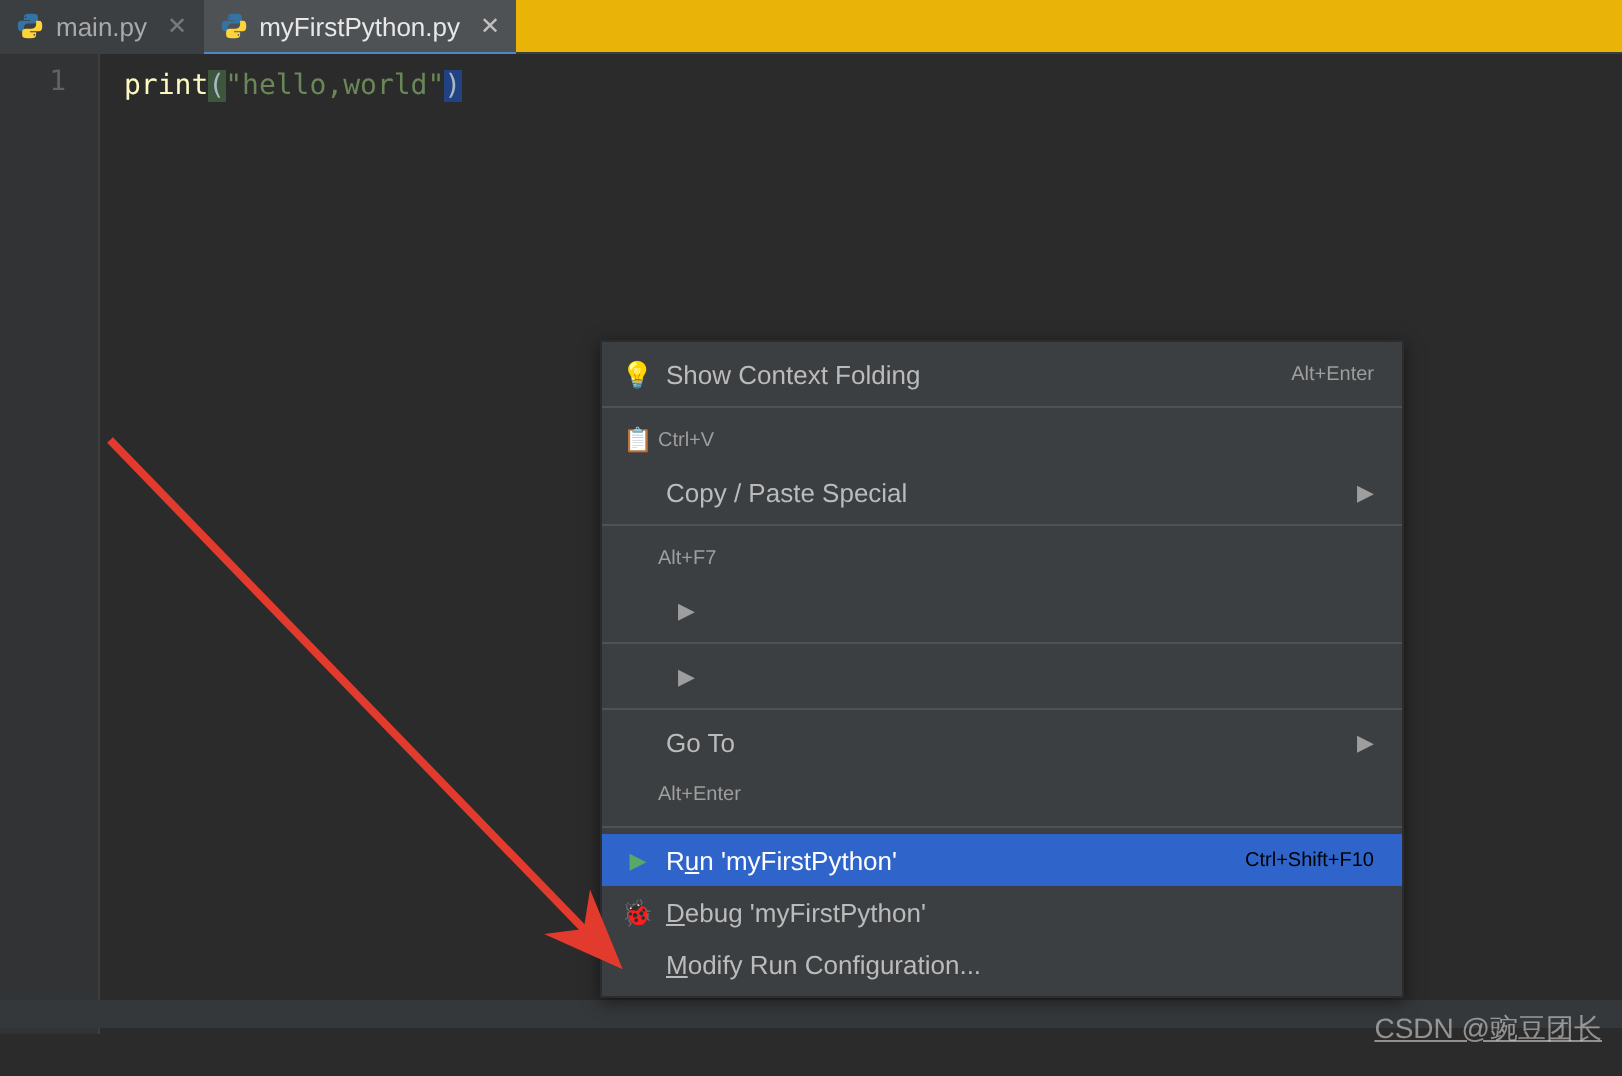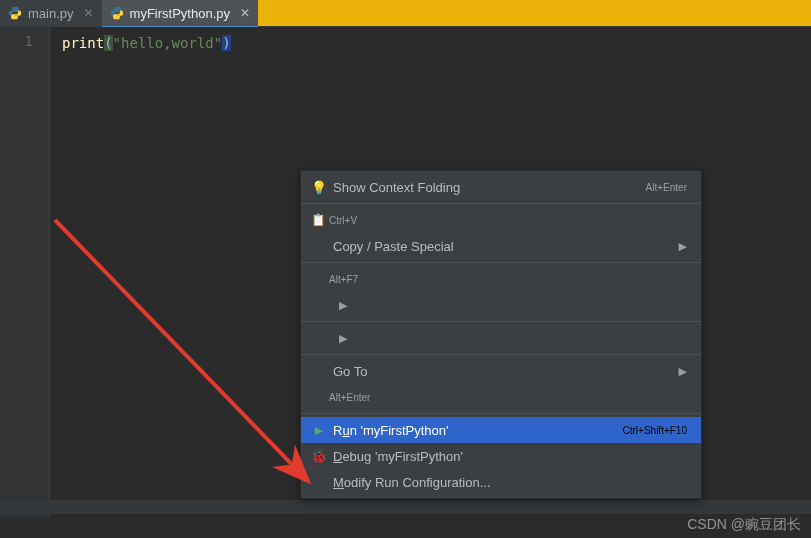--- a/index.html
+++ b/index.html
@@ -153,25 +153,26 @@
     top: 210px;
     width: 290px;
     height: 300px;
     pointer-events: none;
     z-index: 60;
   }
   
   .watermark {
     position: absolute;
     right: 10px;
-    bottom: 4px;
+    bottom: 14px;
     color: rgba(230,230,230,.55);
     font-size: 14px;
     z-index: 70;
     user-select: none;
+    text-decoration: underline;
   }
 </style>
 </head>
 <body>
 
 <div class="tab-bar">
   <div class="tab">
     <span class="py-icon">
       <svg width="14" height="14" viewBox="0 0 32 32">
           <path fill="#3673a5" d="M15 2c-4 0-6 1-6 4v3h7v1H6c-3 0-4 2-4 6s1 6 4 6h3v-4c0-3 2-5 5-5h7c2 0 4-1 4-4V6c0-3-2-4-6-4h-4zM11 5a1 1 0 1 1 0 2 1 1 0 0 1 0-2z"></path>

